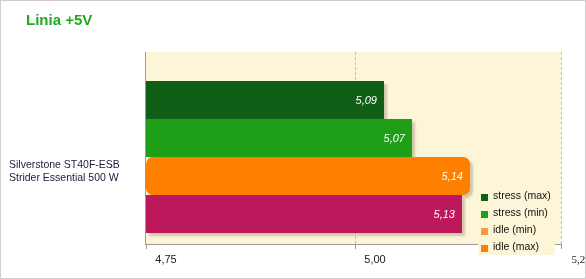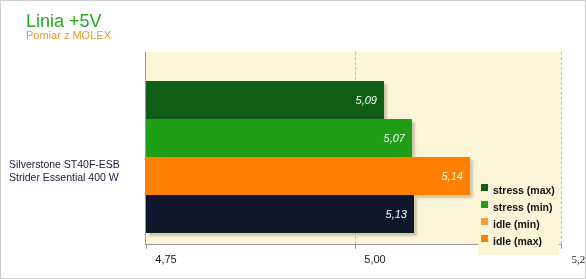--- a/index.html
+++ b/index.html
@@ -10,21 +10,21 @@
     overflow:hidden;
     position:relative;
     box-sizing:border-box;
     border:1px solid #cfcfcf;
   }
   #chart-root{position:absolute;inset:0;}
 
   
   .title{
     position:absolute;left:25px;top:10px;
-    font-size:18px;font-weight:normal;color:#22aa22;
+    font-size:15px;font-weight:bold;color:#22aa22;
     letter-spacing:0px;white-space:nowrap;
   }
   .subtitle{
     position:absolute;left:25px;top:28px;
     font-size:11px;color:#ee9922;white-space:nowrap;
   }
 
   
   .plot-area{
     position:absolute;left:145px;top:51px;
@@ -81,38 +81,37 @@
   }
 
   
   .legend{
     position:absolute;left:477px;top:180px;
     background:#fdf5d8;
     padding:3px 4px 3px 3px;
     box-sizing:border-box;
   }
   .legend-item{
-    display:flex;align-items:flex-start;
-    height:17px;white-space:nowrap;font-weight:bold;
+    display:flex;align-items:flex-end;
+    height:17px;white-space:nowrap;
   }
   .legend-swatch{
     width:7px;height:7px;margin-right:5px;flex:0 0 auto;
   }
   .legend-text{
     font-size:10.5px;color:#111111;
   }
 </style>
 </head>
 <body>
 
 <div id="chart-root">
 
   <div class="title" style="color: rgb(34, 170, 34);">Linia +5V</div>
 
-  <div class="subtitle" style="color: rgb(238, 153, 34);">Pomiar z MOLEX</div>
 
   <div class="plot-area" style="background: rgb(253, 245, 216);"></div>
 
   <div class="axis-line-left"></div>
   <div class="axis-line-bottom"></div>
 
   <div id="gridlines">
       <div class="tick-stub" style="left: 145px;"></div>
       <div class="gridline" style="left: 354px;"></div>
       <div class="tick-stub" style="left: 354px;"></div>
@@ -120,34 +119,34 @@
       <div class="tick-stub" style="left: 560px;"></div>
     </div>
   <div id="xticks">
       <div class="xtick" style="left: 145px;">4,75</div>
       <div class="xtick" style="left: 354px;">5,00</div>
       <div class="xtick" style="left: 560px; font-family: Liberation Serif, serif;">5,25</div>
     </div>
 
   <div class="cat-label">
     <div>Silverstone ST40F-ESB</div>
-    <div>Strider Essential 400 W</div>
+    <div>Strider Essential 500 W</div>
   </div>
 
   <div id="bars-layer">
       <div class="bar" style="top: 80px; width: 238px; background: rgb(15, 96, 22);">
         <span class="bar-value">5,09</span>
       </div>
       <div class="bar" style="top: 118px; width: 266px; background: rgb(31, 158, 24);">
         <span class="bar-value">5,07</span>
       </div>
-      <div class="bar" style="top: 156px; width: 324px; background: rgb(255, 127, 0);">
+      <div class="bar" style="top: 156px; width: 324px; background: rgb(255, 127, 0); border-radius: 7px;">
         <span class="bar-value">5,14</span>
       </div>
-      <div class="bar" style="top: 194px; width: 268px; background: #0f172a;">
+      <div class="bar" style="top: 194px; width: 316px; background: #be185d;">
         <span class="bar-value">5,13</span>
       </div>
     </div>
 
   <div class="legend" id="legend">
       <div class="legend-item">
         <span class="legend-swatch" style="background: rgb(15, 96, 22);"></span>
         <span class="legend-text">stress (max)</span>
       </div>
       <div class="legend-item">

